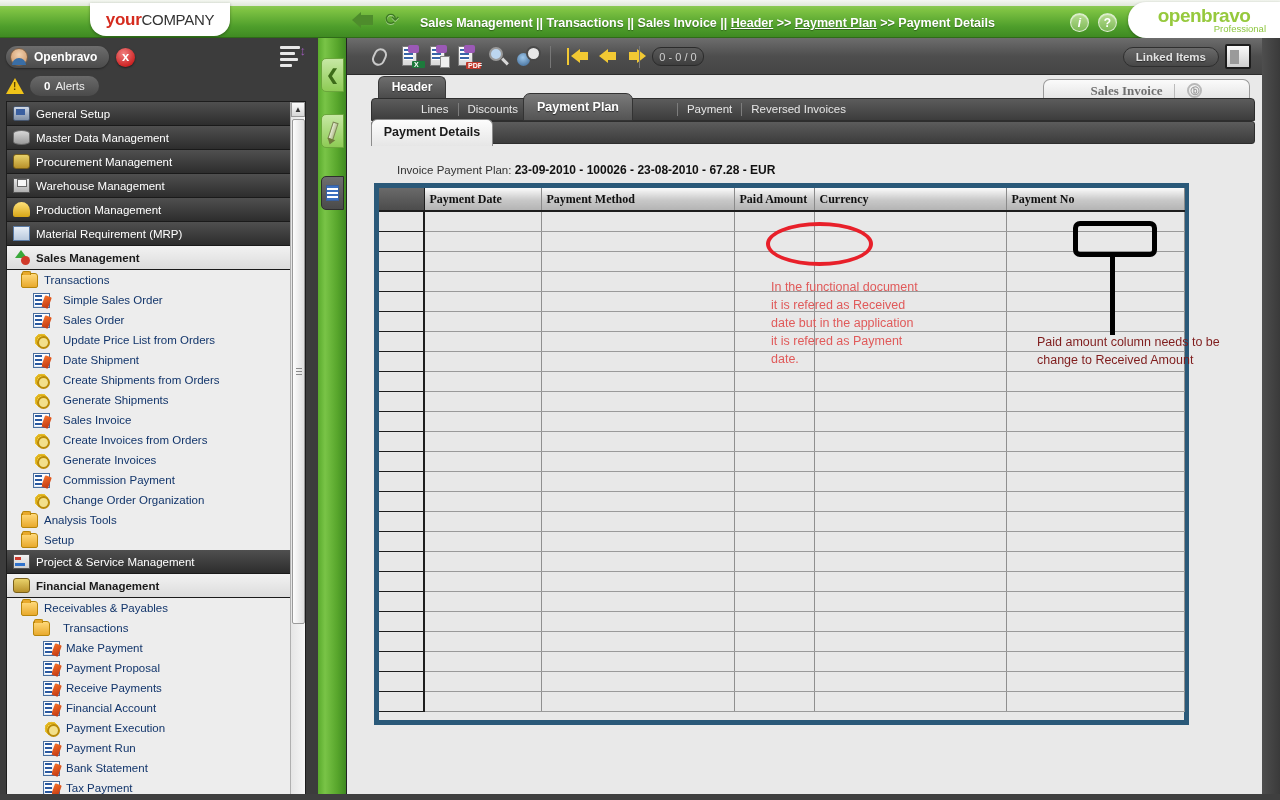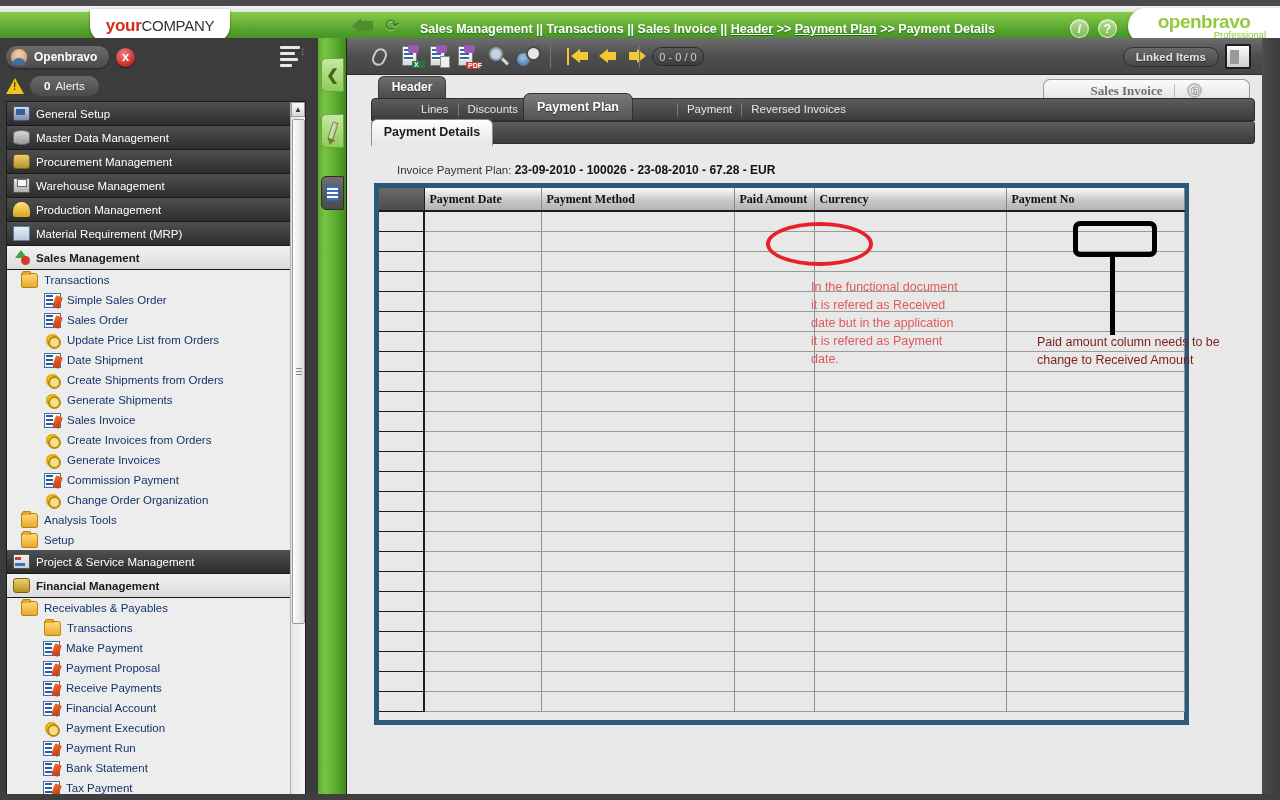--- a/index.html
+++ b/index.html
@@ -9,21 +9,20 @@
     font-size: 12px;
     background:#4a4a4a;
     position:relative;
   }
 
   
   #topbar{
     position:absolute; left:0; top:0; width:1280px; height:38px;
     background:linear-gradient(to bottom,#9ed36a 0%,#7dc242 28%,#4e9e2b 72%,#3f8a22 100%);
     border-bottom:1px solid #2f6b18;
-    margin-top:6px;
   }
   #topbar:before{
     content:""; position:absolute; left:0; top:0; width:100%; height:6px;
     background:linear-gradient(to bottom,#f4f7f1,#dfe7d8);
   }
   #company-logo{
     position:absolute; left:90px; top:3px; width:140px; height:33px;
     background:#fff; border-radius:0 0 16px 16px;
     box-shadow:0 1px 3px rgba(0,0,0,.35);
     display:flex; align-items:center; justify-content:center;
@@ -133,21 +132,21 @@
     height:20px; display:flex; align-items:center; font-size:11.5px;
     padding-left:6px; white-space:nowrap; cursor:pointer;
   }
   .mitem .mi{ width:17px; height:15px; margin-right:6px; flex:none; position:relative;}
   .lvl0{
     background:linear-gradient(to bottom,#4f4f4f,#2d2d2d);
     color:#fff; border-bottom:1px solid #1a1a1a; height:24px;
   }
   .lvl0.sel{ background:linear-gradient(to bottom,#f2f2f2,#dcdcdc); color:#1a1a1a; font-weight:bold;}
   .lvl1{ background:#ededed; color:#12356b; padding-left:14px;}
-  .lvl2{ background:#ededed; color:#12356b; padding-left:37px;}
+  .lvl2{ background:#ededed; color:#12356b; padding-left:26px;gap:7px;}
   .lvl3{ background:#ededed; color:#12356b; padding-left:36px;}
 
   
   .ic-gear{ background:radial-gradient(circle,#f6d64a 38%,#d9a406 40%,#e8c53c 60%,transparent 62%); border-radius:50%;}
   .ic-gear:after{content:"";position:absolute;left:4px;top:3px;width:9px;height:9px;border-radius:50%;border:2px solid #b98a09;background:#f3e08a;}
   .ic-folder{ background:linear-gradient(to bottom,#ffd97a,#e8a92c); border:1px solid #b8860b; border-radius:1px 3px 2px 2px;}
   .ic-folder:after{content:"";position:absolute;left:0;top:-3px;width:7px;height:3px;background:#e8a92c;border:1px solid #b8860b;border-bottom:none;border-radius:2px 2px 0 0;}
   .ic-win{ background:linear-gradient(to bottom,#fff,#dbe7f5); border:1px solid #4a6f9e;}
   .ic-win:after{content:"";position:absolute;left:1px;top:1px;width:7px;height:11px;
       background:repeating-linear-gradient(to bottom,#2b5aa0 0 2px,#fff 2px 4px);}
@@ -327,21 +326,21 @@
     position:absolute; left:726px; top:183px; width:84px; height:36px;
     border:5px solid #000; border-radius:7px; pointer-events:none;
   }
   #ann-line{
     position:absolute; left:763px; top:219px; width:5px; height:78px;
     background:#000; pointer-events:none;
   }
   #ann-red-text{
     position:absolute; left:424px; top:240px; width:150px;
     color:#e05a5a; font-size:12.5px; line-height:18px;
-    font-family:"Liberation Sans", sans-serif; pointer-events:none;margin-left:40px;
+    font-family:"Liberation Sans", sans-serif; pointer-events:none;
   }
   #ann-black-text{
     position:absolute; left:690px; top:295px; width:200px;
     color:#7f1d1d; font-size:12.5px; line-height:18px;
     font-family:"Liberation Sans", sans-serif; pointer-events:none;
   }
 
   #rightframe{
     position:absolute; left:1262px; top:38px; width:18px; height:762px;
     background:linear-gradient(to right,#4e4e4e,#3a3a3a);

